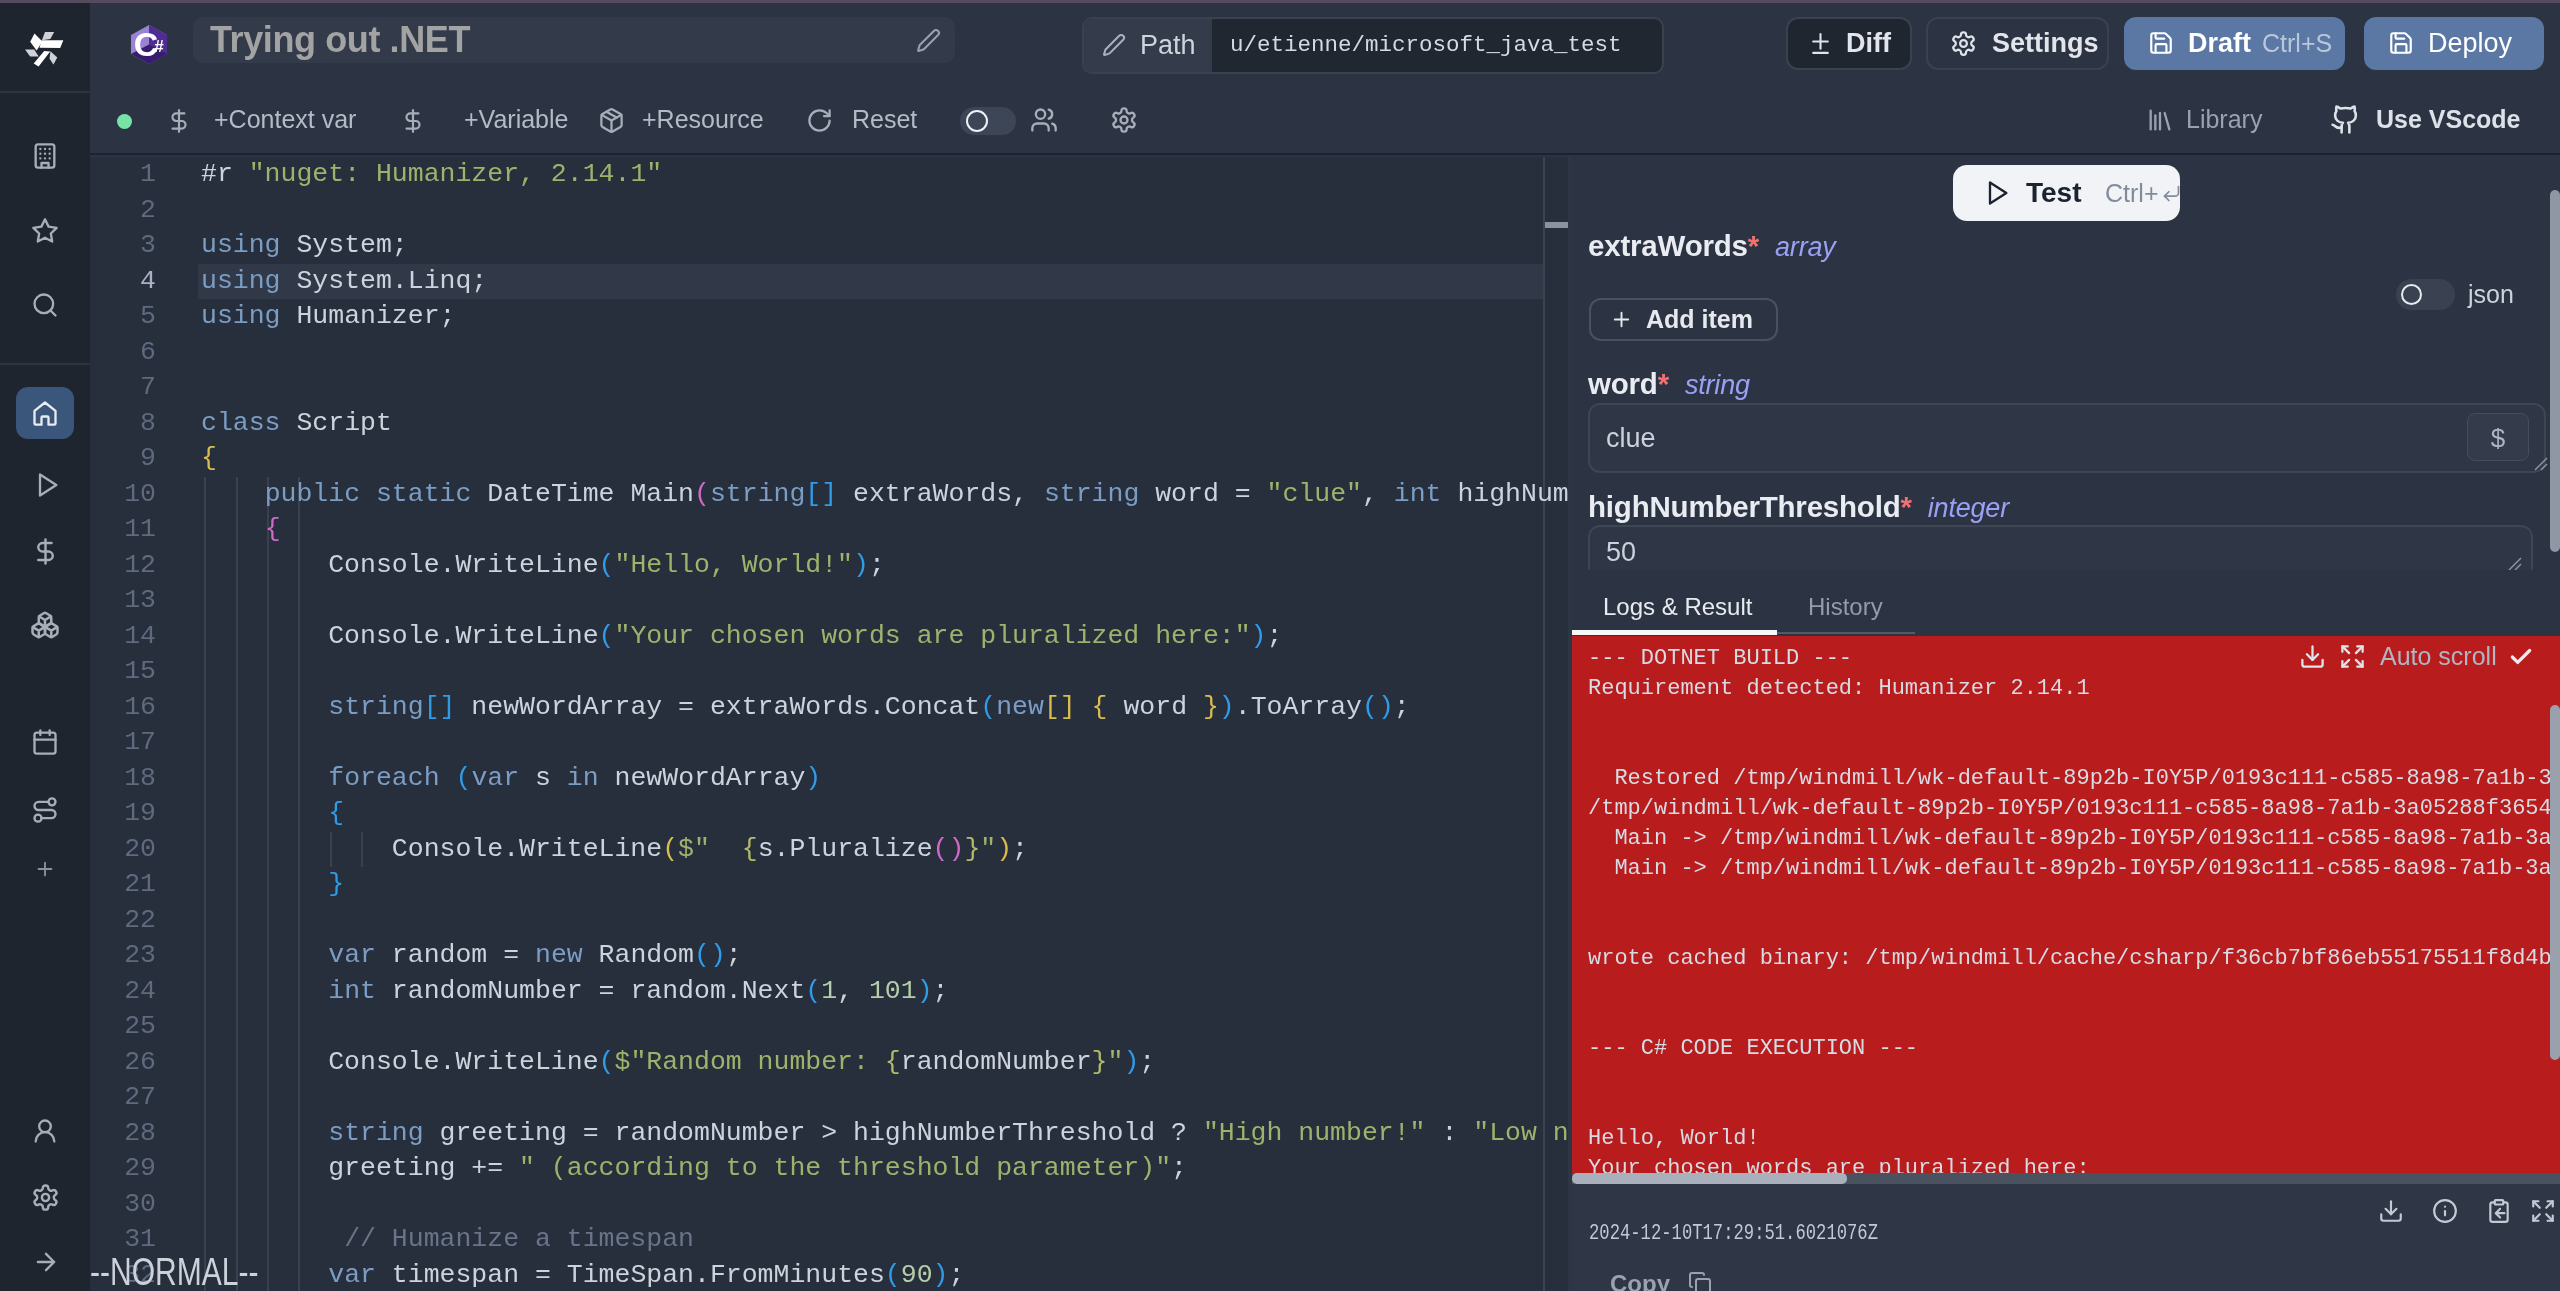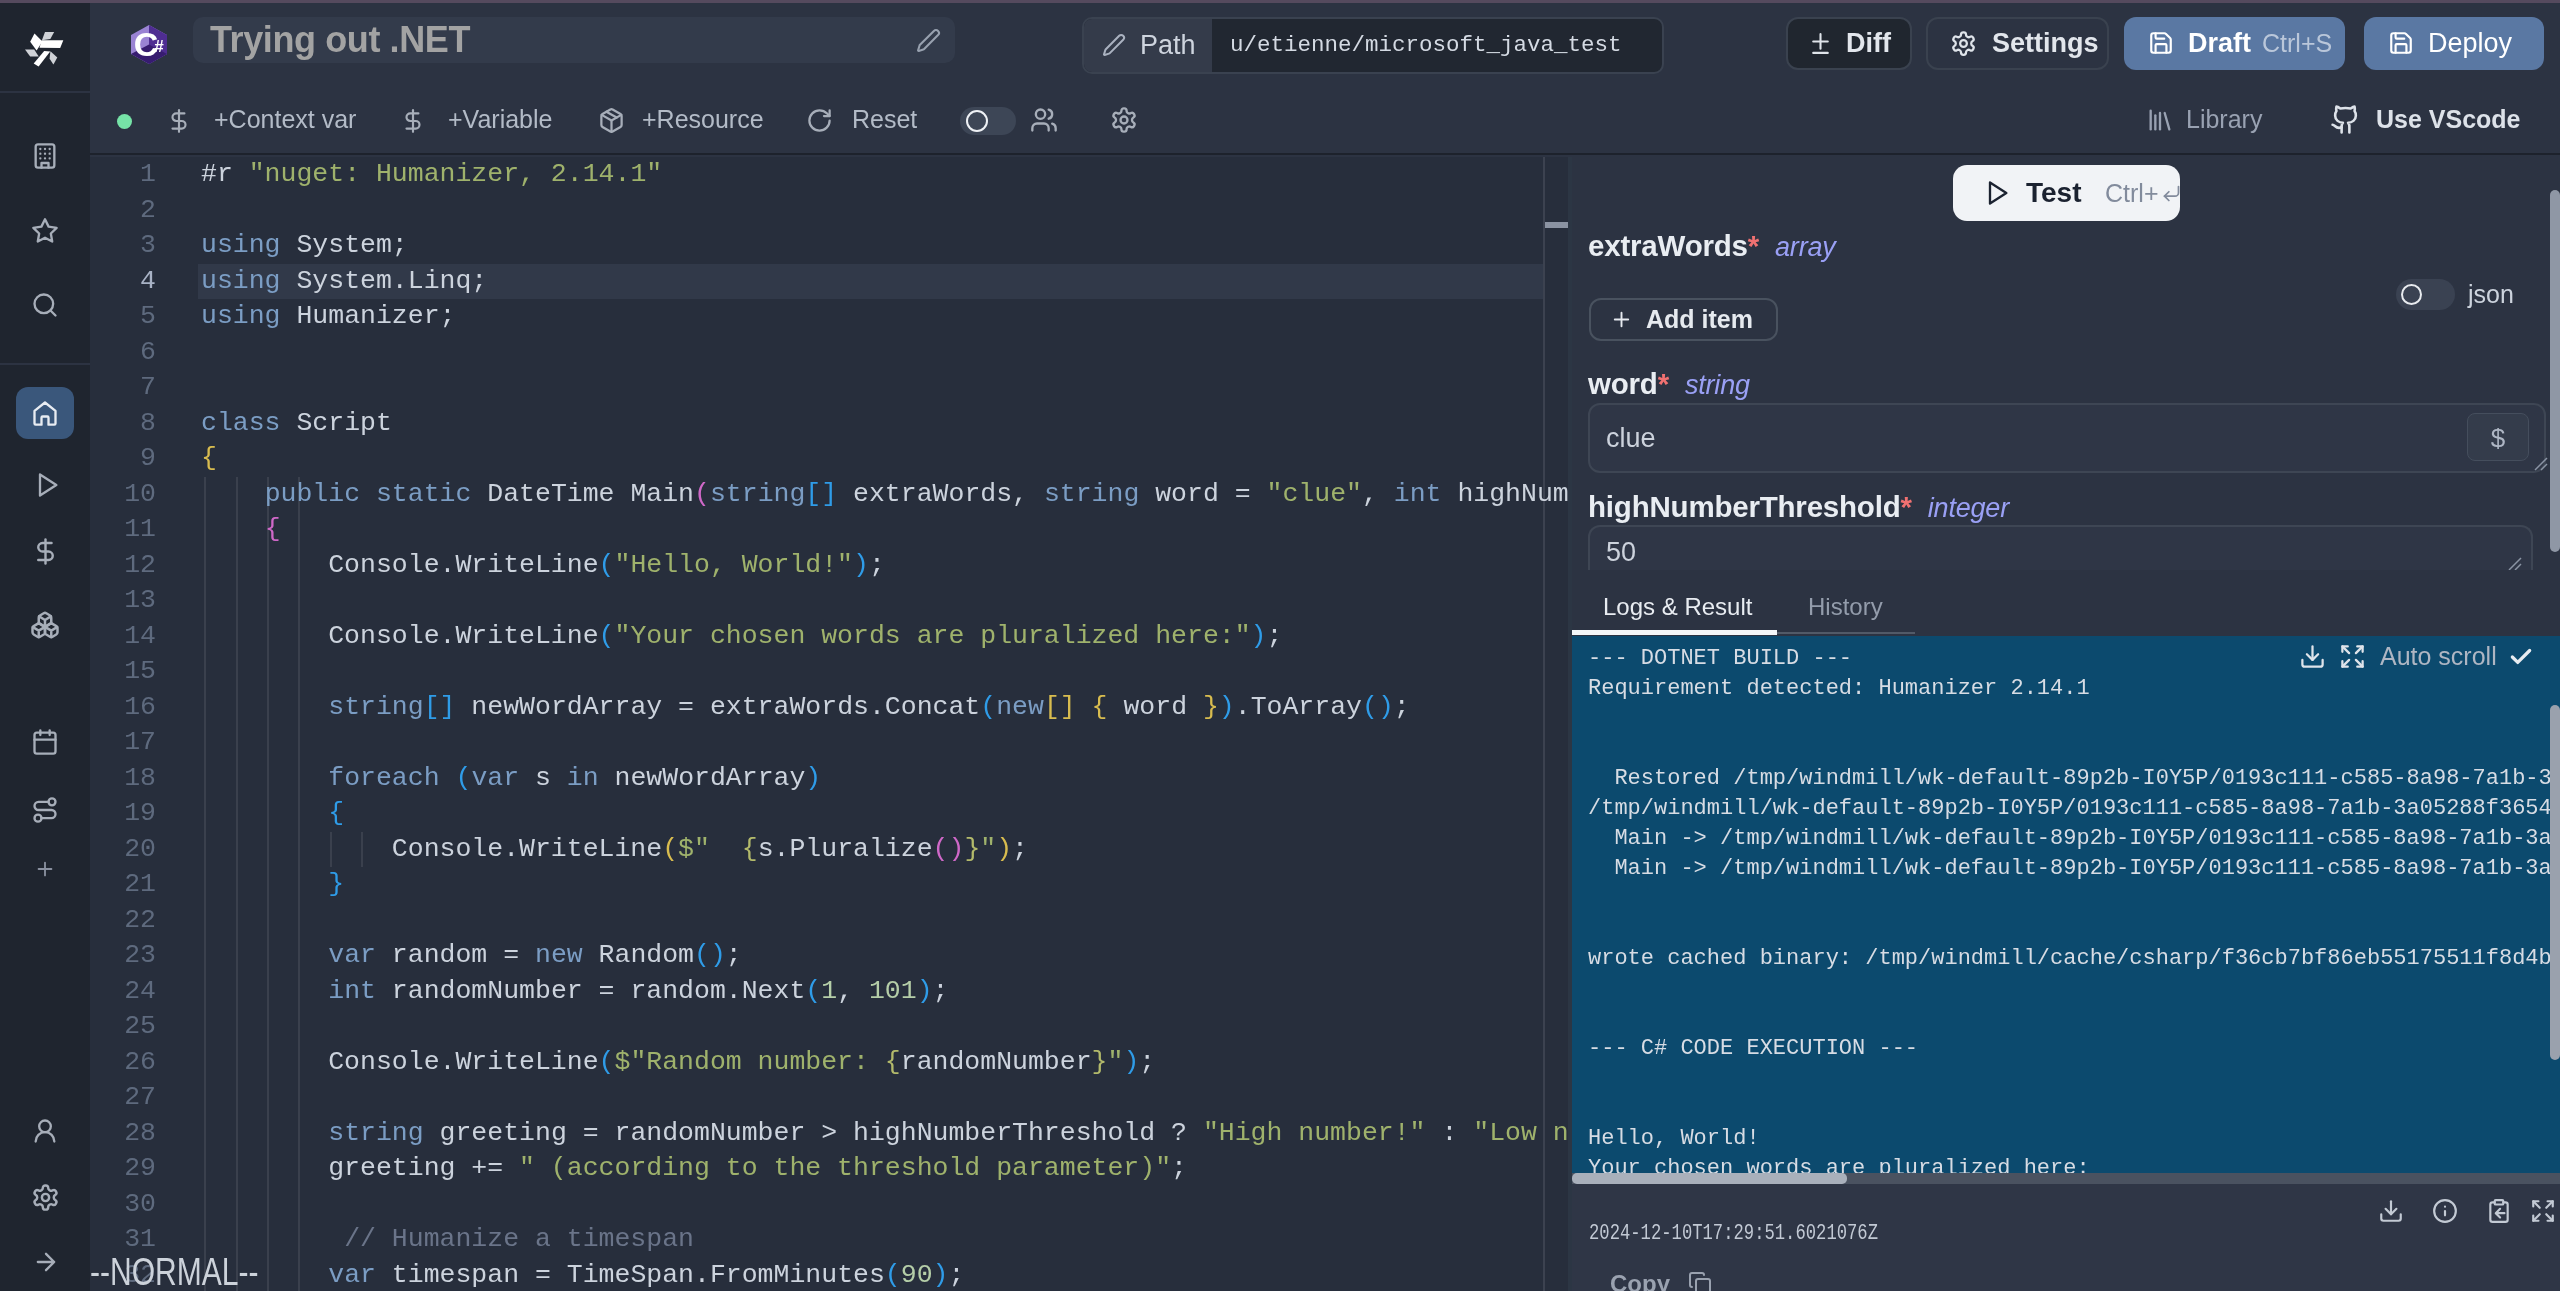--- a/index.html
+++ b/index.html
@@ -162,21 +162,21 @@
   <div class="abs" style="left:27px;top:29px;width:15px;height:15px;border-radius:50%;background:#76e3a7"></div>
   <svg class="abs ic" style="left:76px;top:23px" width="26" height="26" viewBox="0 0 24 24" fill="none" stroke="currentColor" stroke-width="2" stroke-linecap="round" stroke-linejoin="round">
       <line x1="12" y1="2" x2="12" y2="22"></line>
       <path d="M17 5H9.5a3.5 3.5 0 0 0 0 7h5a3.5 3.5 0 0 1 0 7H6"></path>
     </svg>
   <div class="abs lbl" style="left:124px;top:0;height:68px;line-height:68px">+Context var</div>
   <svg class="abs ic" style="left:310px;top:23px" width="26" height="26" viewBox="0 0 24 24" fill="none" stroke="currentColor" stroke-width="2" stroke-linecap="round" stroke-linejoin="round">
       <line x1="12" y1="2" x2="12" y2="22"></line>
       <path d="M17 5H9.5a3.5 3.5 0 0 0 0 7h5a3.5 3.5 0 0 1 0 7H6"></path>
     </svg>
-  <div class="abs lbl" style="left:358px;top:0;height:68px;line-height:68px">+Variable</div>
+  <div class="abs lbl" style="left:374px;top:0;height:68px;line-height:68px">+Variable</div>
   <svg class="abs ic" style="left:508px;top:22px" width="27" height="27" viewBox="0 0 24 24" fill="none" stroke="currentColor" stroke-width="2" stroke-linecap="round" stroke-linejoin="round">
       <path d="M11 21.73a2 2 0 0 0 2 0l7-4A2 2 0 0 0 21 16V8a2 2 0 0 0-1-1.73l-7-4a2 2 0 0 0-2 0l-7 4A2 2 0 0 0 3 8v8a2 2 0 0 0 1 1.73z"></path>
       <path d="M12 22V12"></path>
       <path d="m3.3 7 8.7 5 8.7-5"></path>
       <path d="m7.5 4.27 9 5.15"></path>
     </svg>
   <div class="abs lbl" style="left:552px;top:0;height:68px;line-height:68px">+Resource</div>
   <svg class="abs ic" style="left:716px;top:22px" width="27" height="27" viewBox="0 0 24 24" fill="none" stroke="currentColor" stroke-width="2" stroke-linecap="round" stroke-linejoin="round">
       <path d="M21 12a9 9 0 1 1-9-9c2.52 0 4.93 1 6.74 2.74L21 8"></path>
       <path d="M21 3v5h-5"></path>
@@ -314,21 +314,21 @@
       <path d="M13 1 1 13M13 7 7 13" stroke="#8a94a4" stroke-width="1.5"></path>
     </svg>
   <div class="abs" style="left:34px;top:368px;height:55px;line-height:55px;font-size:27px;color:#ccd2dc">50</div>
 
   <div class="abs" style="left:0;top:413px;width:988px;height:66px;background:#2c3342"></div>
   <div class="abs" style="left:0;top:475px;width:343px;height:2px;background:#515a68"></div>
   <div class="abs" style="left:0;top:473px;width:205px;height:5px;background:#f5f7f9"></div>
   <div class="abs" style="left:31px;top:427px;height:46px;line-height:46px;font-size:24px;color:#e8ecf1">Logs &amp; Result</div>
   <div class="abs" style="left:236px;top:427px;height:46px;line-height:46px;font-size:24px;color:#939cab">History</div>
 
-  <div class="abs" style="left:0;top:479px;width:988px;height:537px;background:#0c4a6e;overflow:hidden">
+  <div class="abs" style="left:0;top:479px;width:988px;height:537px;background:#b91c1c;overflow:hidden">
 <div class="lgl" style="top:8px">--- DOTNET BUILD ---</div>
 <div class="lgl" style="top:38px">Requirement detected: Humanizer 2.14.1</div>
 <div class="lgl" style="top:128px">  Restored /tmp/windmill/wk-default-89p2b-I0Y5P/0193c111-c585-8a98-7a1b-3a05288f3654/Main.csproj (in 208 ms).</div>
 <div class="lgl" style="top:158px">/tmp/windmill/wk-default-89p2b-I0Y5P/0193c111-c585-8a98-7a1b-3a05288f3654/Main.cs(10,32): warning CS0028</div>
 <div class="lgl" style="top:188px">  Main -&gt; /tmp/windmill/wk-default-89p2b-I0Y5P/0193c111-c585-8a98-7a1b-3a05288f3654/bin/Debug/net9.0</div>
 <div class="lgl" style="top:218px">  Main -&gt; /tmp/windmill/wk-default-89p2b-I0Y5P/0193c111-c585-8a98-7a1b-3a05288f3654/publish/</div>
 <div class="lgl" style="top:308px">wrote cached binary: /tmp/windmill/cache/csharp/f36cb7bf86eb55175511f8d4bb37c4a4cce1a7c5ca016e26553a1b16ba9c</div>
 <div class="lgl" style="top:398px">--- C# CODE EXECUTION ---</div>
 <div class="lgl" style="top:488px">Hello, World!</div>
 <div class="lgl" style="top:518px">Your chosen words are pluralized here:</div>

